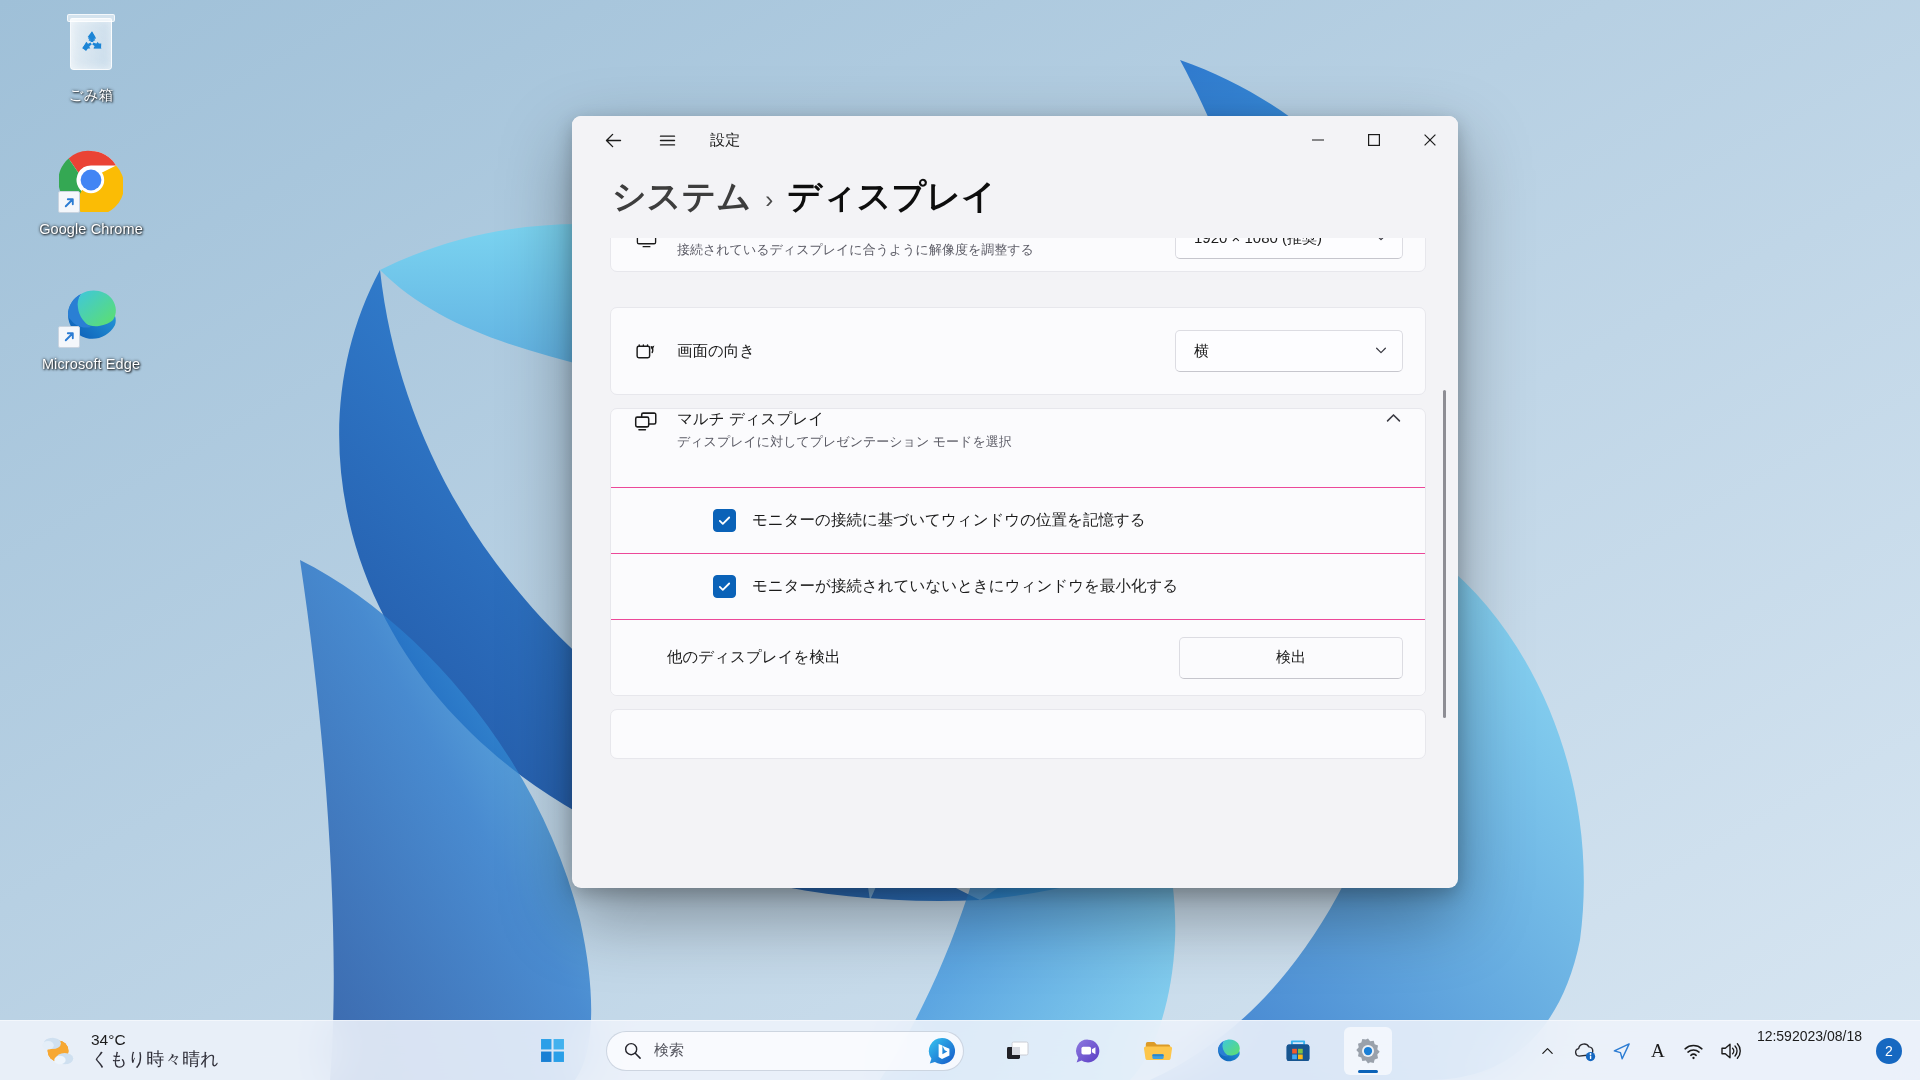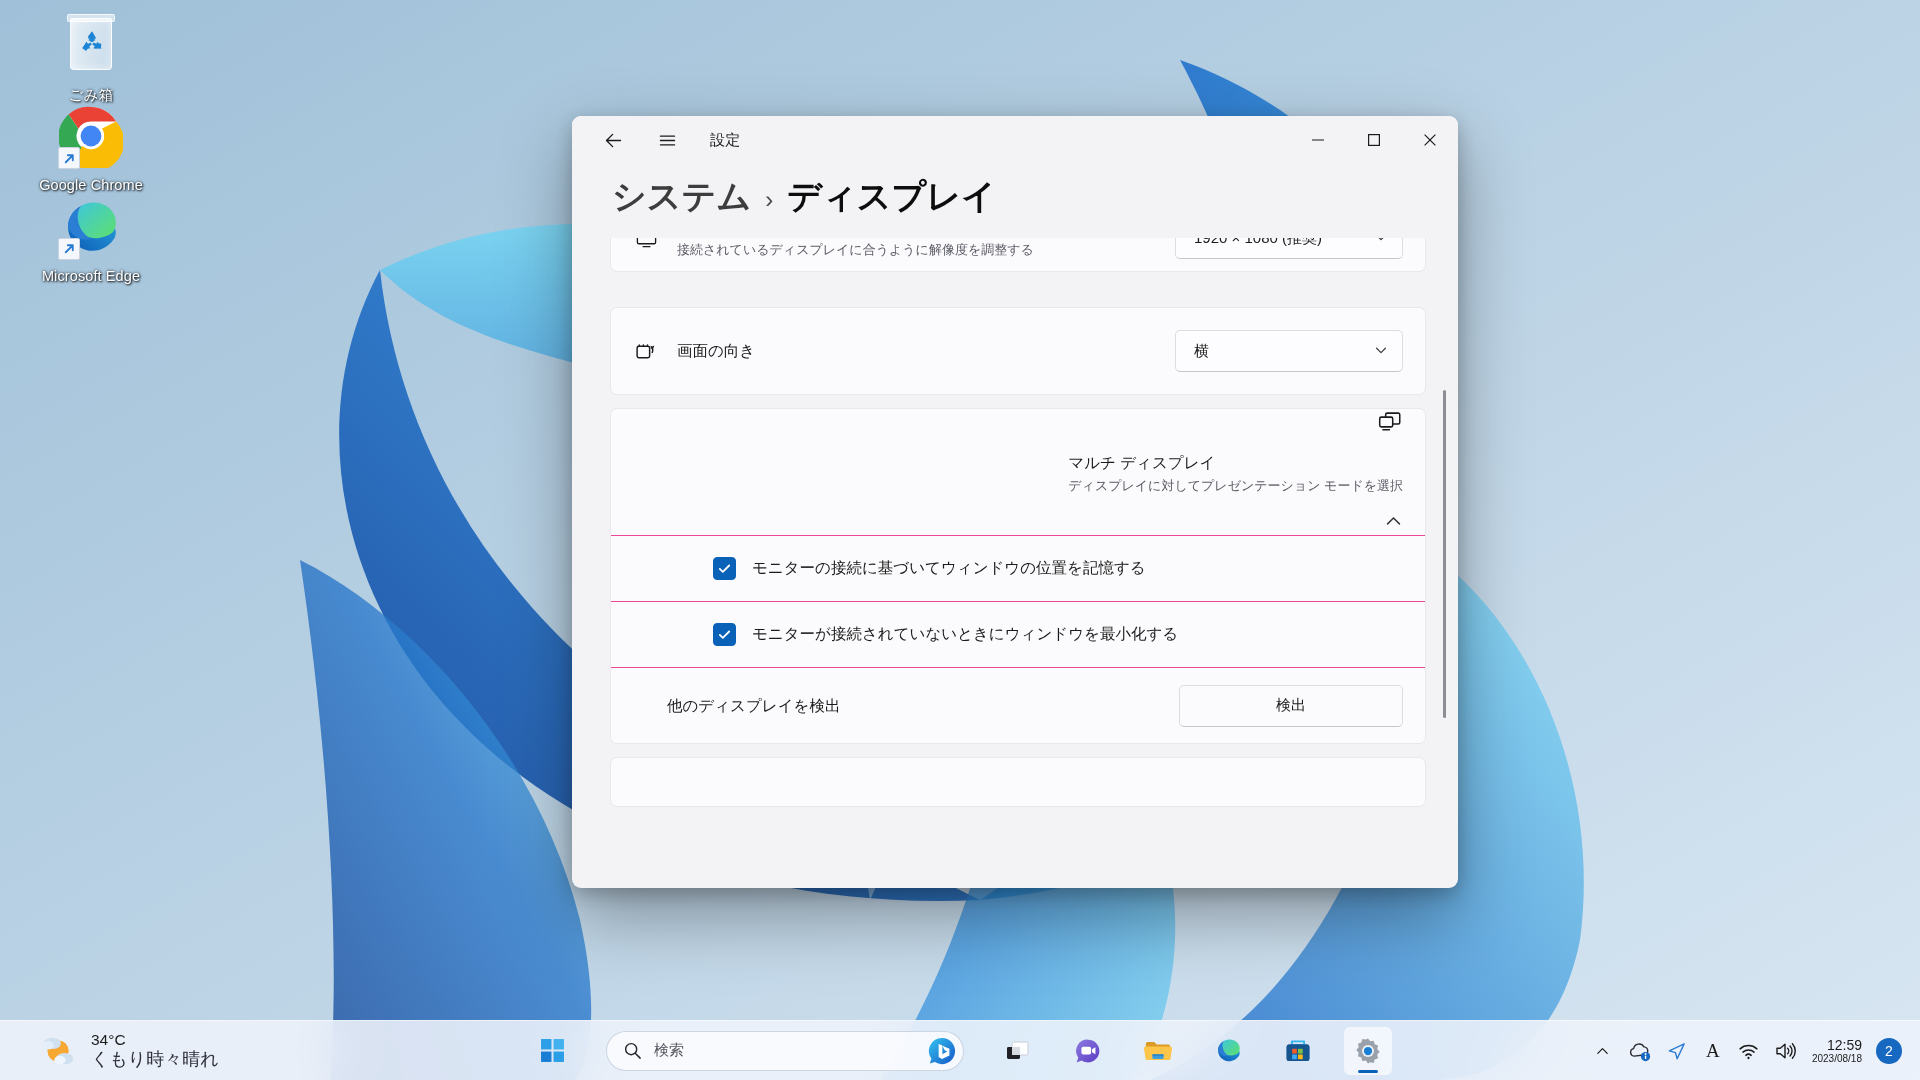--- a/index.html
+++ b/index.html
@@ -14,21 +14,21 @@
     position: absolute; inset: 0;
     background: linear-gradient(165deg, #9dbcd4 0%, #a9c6dc 18%, #bcd3e6 42%, #cfe0ee 65%, #dce8f3 100%);
     overflow: hidden;
   }
   #wp-svg { position: absolute; inset: 0; width: 1920px; height: 1080px; }
 
   
   .desk-icons {
     position: absolute; top: 14px; left: 26px;
     width: 130px;
-    display: flex; flex-direction: column; 
+    display: flex; flex-direction: column; gap: 44px;
     z-index: 5;
   }
   .desk-icon { width: 130px; display: flex; flex-direction: column; align-items: center; cursor: pointer; }
   .desk-icon-glyph { width: 64px; height: 64px; position: relative; }
   .desk-icon-label {
     margin-top: 9px;
     font-size: 14.5px; color: #ffffff; text-align: center; line-height: 1.2;
     text-shadow: 0 0 3px rgba(0,0,0,.85), 1px 1px 2px rgba(0,0,0,.8);
     letter-spacing: .1px;
   }
@@ -160,24 +160,23 @@
     background: #fbfbfd;
     border: 1px solid #dcdce2;
     border-bottom-color: #c6c6cd;
     border-radius: 5px;
     display: flex; align-items: center; justify-content: center;
     font-size: 15px; color: #1b1b1b; cursor: pointer;
     font-family: inherit;
   }
 
   .expander-head {
-    display: flex; align-items: flex-end; gap: 18px;
+    display: flex; align-items: flex-start; gap: 18px;
     padding: 0 22px; min-height: 78px;
     cursor: pointer;
-    flex-direction: column;
   }
   .sub-row {
     display: flex; align-items: center;
     padding: 0 22px 0 102px;
     min-height: 66px;
     border-top: 1px solid #ec4899;
     background: #fbfbfd;
   }
   .sub-row.detect {
     padding-left: 56px;
@@ -258,26 +257,26 @@
   .tb-tray {
     position: absolute; right: 0; top: 0; height: 60px;
     display: flex; align-items: center; gap: 2px; padding-right: 10px;
   }
   .tray-btn {
     min-width: 34px; height: 44px; border-radius: 5px;
     display: flex; align-items: center; justify-content: center;
     cursor: pointer; padding: 0 6px;
   }
   .tray-clock {
-    display: flex; flex-direction: column; align-items: flex-end;
+    display: flex; 
     padding: 0 10px 0 8px; line-height: 1.2; cursor: pointer; border-radius: 5px;
     height: 46px; justify-content: center;
   }
   .clock-time { font-size: 14px; color: #1b1b1b; }
-  .clock-date { font-size: 10px; color: #1b1b1b; }
+  .clock-date { font-size: 14px; color: #1b1b1b; }
   .notif-badge {
     width: 26px; height: 26px; border-radius: 50%;
     background: #1668c1; color: #fff;
     display: flex; align-items: center; justify-content: center;
     font-size: 14px; cursor: pointer; margin-right: 8px; margin-left: 2px;
   }
   .ime-a { font-size: 19px; color: #1b1b1b; font-family: "Liberation Serif", serif; }
 </style>
 </head>
 <body>

